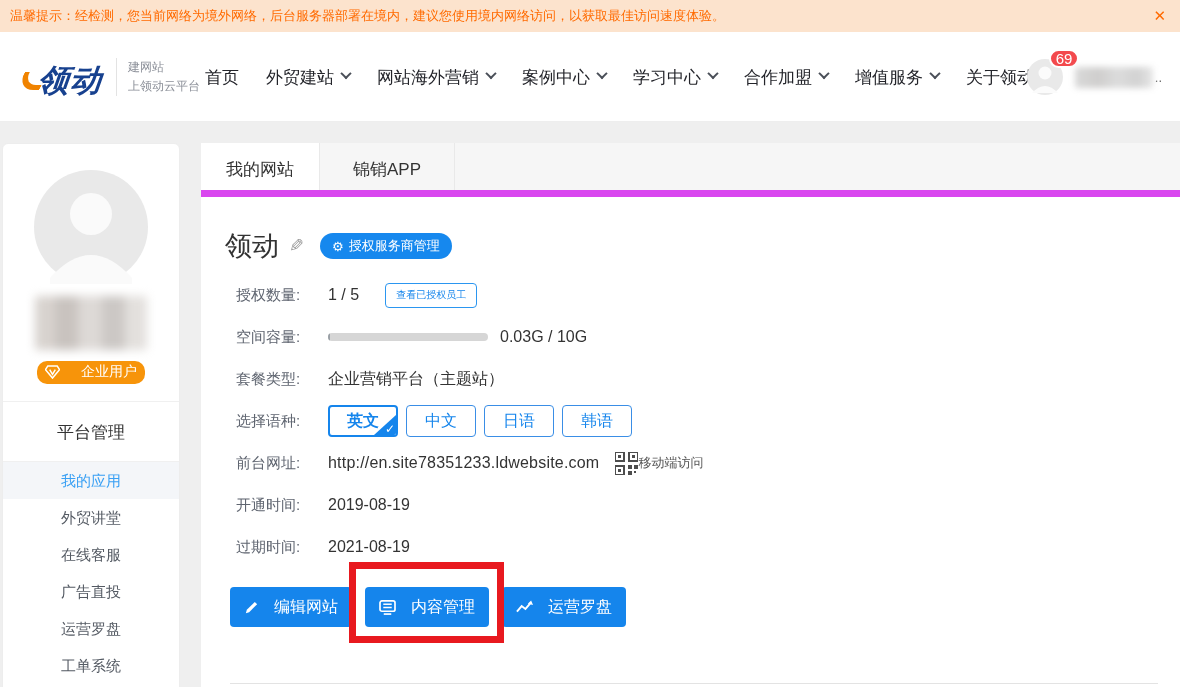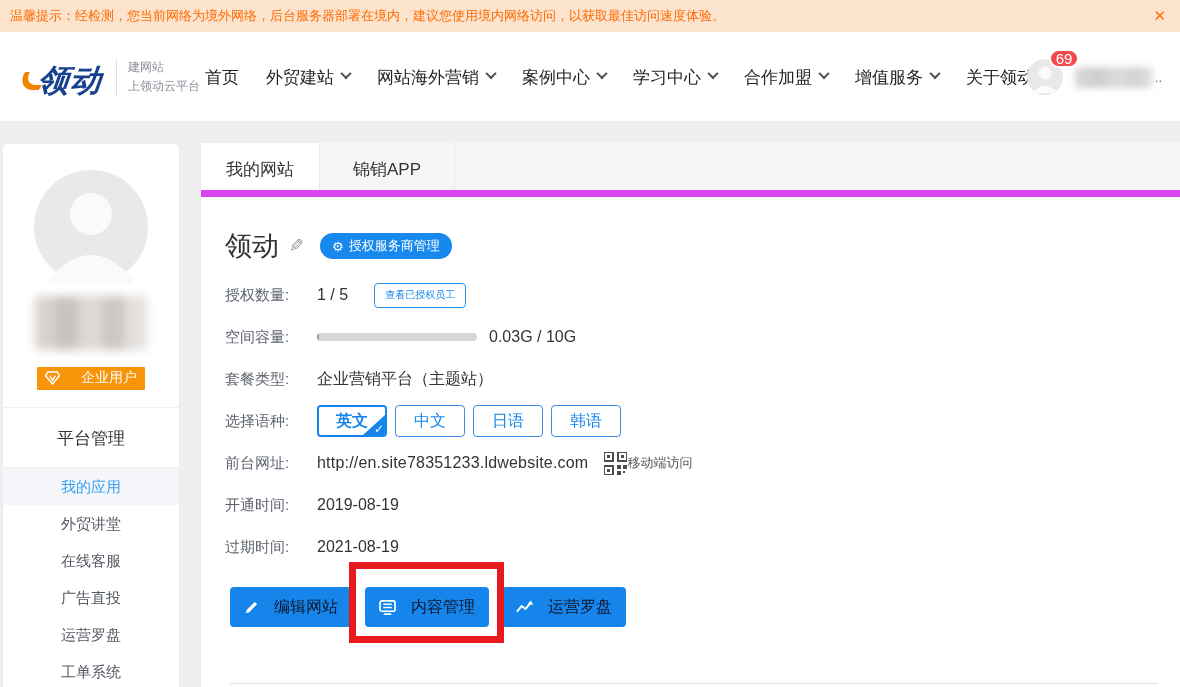--- a/index.html
+++ b/index.html
@@ -41,22 +41,22 @@
   .name-suffix { color:#666; font-size:13px; margin-left:2px; }
   
   .sidebar { position:absolute; left:2px; top:143px; width:178px; height:560px;
     background:#fff; border:1px solid #ededed; border-radius:6px 6px 0 0; }
   .side-avatar { width:114px; height:114px; margin:26px auto 0; display:block; }
   .blur-name-s { width:112px; height:54px; margin:12px auto 0; border-radius:3px;
     background:
       linear-gradient(90deg,#d8d3cf 0 18%,#c9c3bf 18% 38%,#ddd9d6 38% 60%,#ccc8c5 60% 80%,#e3e0dd 80%),
       linear-gradient(#d5d0cc,#e2dedb);
     filter:blur(5px); }
-  .vip-badge { width:fit-content; margin:17px auto 0; background:#f7940a; color:#fff;
-    font-size:14px; padding:2px 8px 3px; border-radius:1px; display:flex;
+  .vip-badge { width:fit-content; margin:11px auto 0; background:#f7940a; color:#fff;
+    font-size:14px; padding:2px 8px 3px; border-radius:10px; display:flex;
     align-items:center; gap:21px; cursor:pointer; }
   .side-sep { margin-top:17px; border-top:1px solid #f0f0f0; }
   .side-title { text-align:center; font-size:17px; color:#333; padding:19px 0 17px; }
   .menu { border-top:1px solid #f0f0f0; }
   .menu-item { height:37px; line-height:37px; text-align:center; font-size:15px;
     color:#545a63; cursor:pointer; }
   .menu-item.active { background:#f4f6f9; color:#39a0f4; }
   
   .main { position:absolute; left:201px; top:143px; right:0; bottom:0; background:#fff; }
   .tabbar { height:54px; background:#f6f6f6; border-bottom:7px solid #d946ef; display:flex; }
@@ -67,42 +67,42 @@
   .tab.active { background:#fff; }
   .title-row { position:absolute; top:85px; left:24px; display:flex; align-items:center; }
   .site-name { font-size:27px; color:#333; }
   .edit-pencil { font-size:18px; color:#9a9a9a; margin-left:10px; cursor:pointer;
     transform:scaleX(-1); display:inline-block; }
   .auth-btn { margin-left:16px; height:26px; padding:0 12px; background:#1688ee; color:#fff;
     border:none; border-radius:13px; font-size:13px; display:flex; align-items:center;
     gap:5px; cursor:pointer; font-family:inherit; }
   .rows { position:absolute; top:131px; left:24px; }
   .row { display:flex; align-items:center; height:42px; }
-  .row-label { width:92px; font-size:15px; color:#5f6570; flex:none; }
+  .row-label { width:92px; font-size:15px; color:#5f6570; flex:none;margin-left:11px; }
   .row-val { font-size:16px; color:#333; }
   .view-auth-btn { margin-left:26px; height:25px; padding:0 10px; background:#fff;
     border:1px solid #2b96f0; border-radius:4px; color:#1585ec; font-size:10px;
     cursor:pointer; font-family:inherit; }
   .space-bar { width:160px; height:8px; border-radius:4px; background:#d6d6d6; position:relative; overflow:hidden; }
   .space-bar .fill { position:absolute; left:0; top:0; bottom:0; width:2px; background:#9aa0a6; border-radius:4px; }
   .space-val { margin-left:12px; font-size:16px; color:#333; }
   .langs { display:flex; gap:8px;justify-content:flex-end; }
   .lang { width:70px; height:32px; background:#fff; border:1px solid #3a8ee6; border-radius:4px;
     color:#1585ec; font-size:16px; display:flex; align-items:center; justify-content:center;
     cursor:pointer; position:relative; font-family:inherit; }
   .lang.active { border:2px solid #1585ec; font-weight:bold; overflow:hidden; }
   .lang.active .corner { position:absolute; right:0; bottom:0; width:0; height:0;
     border-left:22px solid transparent; border-bottom:20px solid #1585ec; }
   .lang.active .check { position:absolute; right:1px; bottom:-1px; color:#fff;
     font-size:12px; font-weight:bold; z-index:2; }
   .url-row .row-val { letter-spacing:.2px; }
   .qr { margin-left:16px; cursor:pointer; display:flex; align-items:center; }
   .mobile-txt { margin-left:0; font-size:13px; color:#555; }
   .actions { position:absolute; top:444px; left:29px; display:flex; gap:13px; }
-  .action-btn { min-width:121px; height:40px; background:#1585ec; color:#0f172a; border:none;
+  .action-btn { min-width:121px; height:40px; background:#1585ec; color:#ffffff; border:none;
     border-radius:4px; font-size:16px; display:flex; align-items:center; justify-content:center;
     gap:15px; cursor:pointer; font-family:inherit; padding:0 14px; }
   .highlight-box { position:absolute; left:148px; top:419px; width:155px; height:81px;
     border:7px solid #e8191f; pointer-events:none; z-index:5; }
   .bottom-divider { position:absolute; top:540px; left:29px; right:22px; border-top:1px solid #e3e3e3; }
   svg { display:block; }
 </style>
 </head>
 <body>
 

